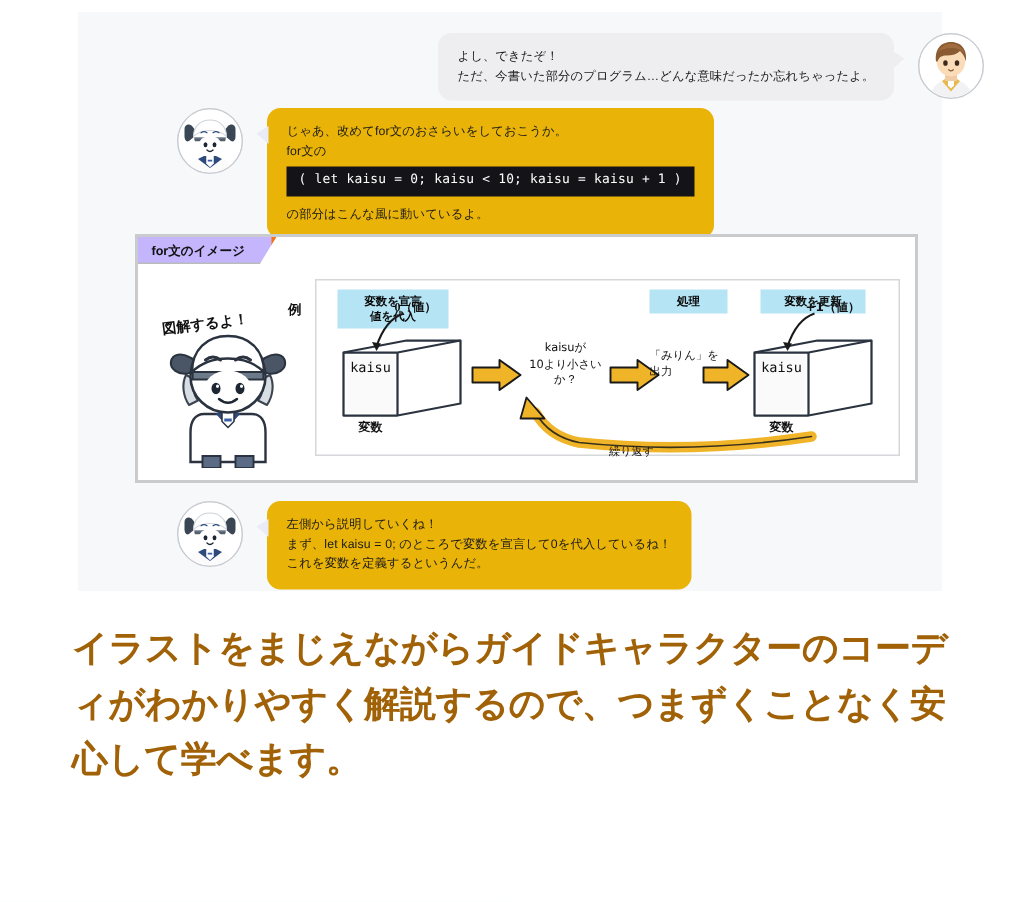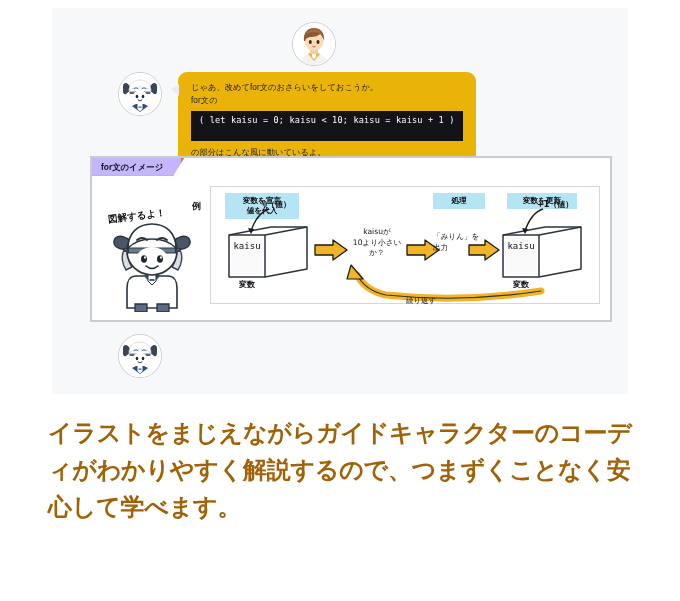--- a/index.html
+++ b/index.html
@@ -86,21 +86,21 @@
     border-right: 8px solid #e9ecf7;
   }
 
   
   .code-chip {
     background: #141418;
     color: #ffffff;
     font-family: "DejaVu Sans Mono", "Liberation Mono", monospace;
     font-size: 8.6px;
     line-height: 1;
-    padding: 5px 8px 16px 8px;
+    padding: 5px 8px 6px 8px;
     margin: 4px 0 5px 0;
     display: inline-block;
     white-space: nowrap;
     letter-spacing: 0.15px;
   }
 
   
   #row-student   { left: 240px; top: 14px; }
   #row-guide-1   { left: 66px;  top: 64px; }
   #row-guide-2   { left: 66px;  top: 326px; }
@@ -216,20 +216,24 @@
     letter-spacing: -0.2px;
     font-family: Liberation Sans, sans-serif;
   }
 </style>
 </head>
 <body>
 
 <div id="lesson-panel">
 
   <div class="chat-row right" id="row-student">
+    <div class="bubble tail-right">
+      <div class="line">よし、できたぞ！</div>
+      <div class="line">ただ、今書いた部分のプログラム…どんな意味だったか忘れちゃったよ。</div>
+    </div>
     <div class="avatar">
       <svg viewBox="0 0 42 42" xmlns="http://www.w3.org/2000/svg">
         <rect width="42" height="42" fill="#ffffff"></rect>
 
         <path d="M7 42c1-8 7-12 14-12s13 4 14 12z" fill="#f2f2f4"></path>
         <path d="M15 31l6 7 6-7-3-2h-6z" fill="#e8b84b"></path>
         <path d="M19 29h4v5l-2 2-2-2z" fill="#ffffff"></path>
 
         <path d="M17 24h8v7h-8z" fill="#f0cba6"></path>
 
@@ -415,17 +419,22 @@
         <path d="M10.5 18.5h21v2.2h-21z" fill="#6d7a8a"></path>
         <path d="M11 19.5h20v1.6h-20z" fill="#55606e"></path>
         <ellipse cx="21" cy="24" rx="7.5" ry="6.5" fill="#ffffff"></ellipse>
         <ellipse cx="18" cy="23.5" rx="1.3" ry="1.7" fill="#1d2733"></ellipse>
         <ellipse cx="24" cy="23.5" rx="1.3" ry="1.7" fill="#1d2733"></ellipse>
         <path d="M19 27q2 2 4 0" stroke="#1d2733" stroke-width="0.9" fill="none" stroke-linecap="round"></path>
         <path d="M15 15.5q2-1.5 4 0" stroke="#2e4a7d" stroke-width="0.8" fill="none" stroke-linecap="round"></path>
         <path d="M23 15.5q2-1.5 4 0" stroke="#2e4a7d" stroke-width="0.8" fill="none" stroke-linecap="round"></path>
       </svg>
     </div>
+    <div class="bubble blue tail-left">
+      <div class="line">左側から説明していくね！</div>
+      <div class="line">まず、let kaisu = 0; のところで変数を宣言して0を代入しているね！</div>
+      <div class="line">これを変数を定義するというんだ。</div>
+    </div>
   </div>
 
 </div>
 
 <div id="caption">イラストをまじえながらガイドキャラクターのコーディがわかりやすく解説するので、つまずくことなく安心して学べます。</div>
 
 </body></html>

